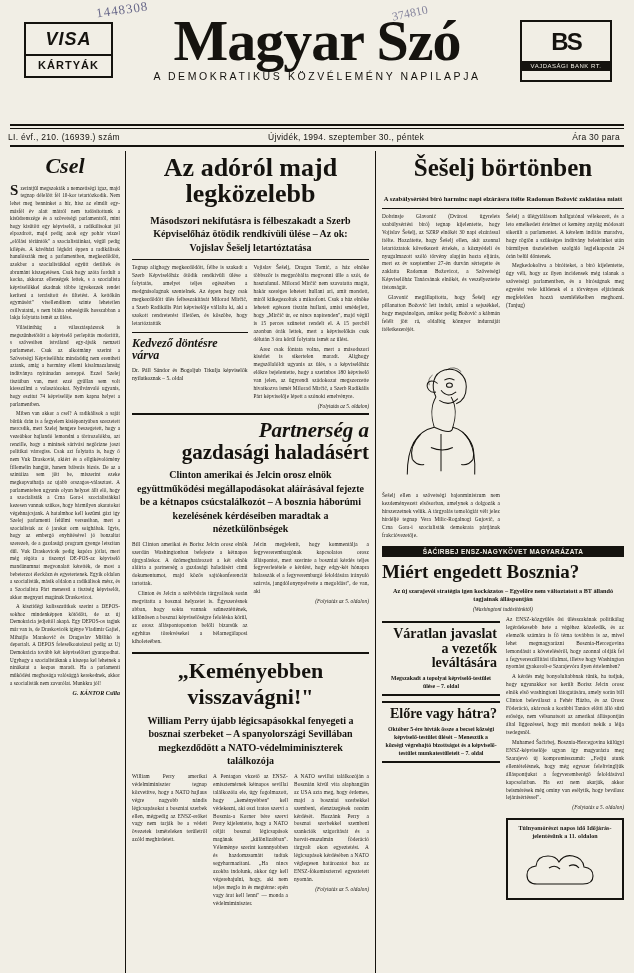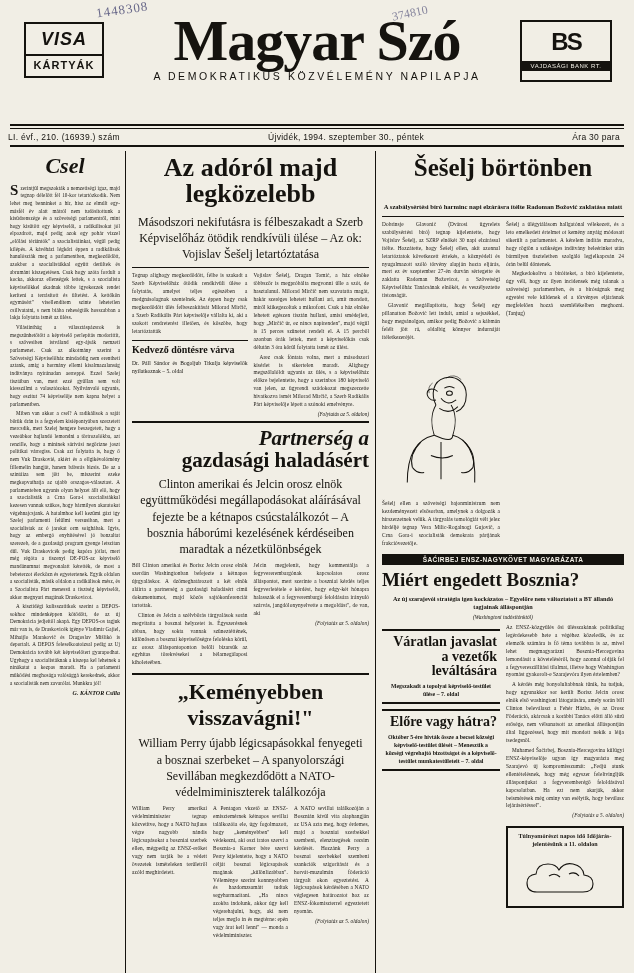--- a/index.html
+++ b/index.html
@@ -33,21 +33,21 @@
     opacity:.75;
   }
   .scribble2{
     position:absolute;top:6px;left:392px;
     font-size:12px;color:#3a3a6a;
     transform:rotate(-12deg);
     opacity:.6;
   }
   .visa-box{
     position:absolute;left:24px;top:22px;
-    width:80px;height:56px;
+    width:89px;height:56px;
     border:2px solid #15130f;
     text-align:center;
     box-sizing:border-box;
   }
   .visa-box .v1{
     display:block;
     font-family:"Liberation Sans",sans-serif;
     font-weight:bold;font-style:italic;
     font-size:18px;letter-spacing:1px;
     margin-top:5px;
@@ -145,45 +145,46 @@
   }
   .col-left .txt{font-size:5.1px;}
 
   
   .h-main{
     font-family:"Liberation Serif",serif;
     font-weight:bold;font-size:26px;line-height:1.02;
     text-align:center;margin:4px 0 6px 0;
   }
   .deck{
-    font-size:12px;font-weight:normal;text-align:center;
+    font-size:10px;font-weight:bold;text-align:center;
     line-height:1.35;margin:0 4px 5px 4px;
   }
   .two{display:flex;gap:6px;}
   .two .c{flex:1;}
   .boxhead{
     font-family:"Liberation Serif",serif;
-    font-weight:bold;font-size:10px;line-height:1.05;
+    font-weight:bold;font-size:12px;line-height:1.05;
     margin:4px 0 4px 0;
+    font-style:italic;
   }
   .boxsub{font-size:5.6px;line-height:1.45;text-align:justify;}
   .cont{font-size:5.2px;font-style:italic;text-align:right;margin-top:2px;}
 
   
   .h-partner{
     font-family:"Liberation Serif",serif;
     font-weight:bold;font-style:italic;font-size:21px;
     text-align:right;line-height:1.05;margin:4px 0 5px 0;
   }
   .h-partner .plain{font-style:normal;}
 
   
   .h-sesel{
     font-family:"Liberation Serif",serif;
-    font-weight:bold;font-size:25px;text-align:center;margin:3px 0 20px 0;
+    font-weight:bold;font-size:25px;text-align:center;margin:3px 0 12px 0;
   }
   .deck-r{
     font-size:6.6px;font-weight:bold;text-align:center;line-height:1.4;margin-bottom:5px;
   }
   .caric{
     width:100%;height:150px;position:relative;margin:4px 0;
   }
   .banner{
     background:#15130f;color:#f1eee5;
     font-family:"Liberation Sans",sans-serif;

